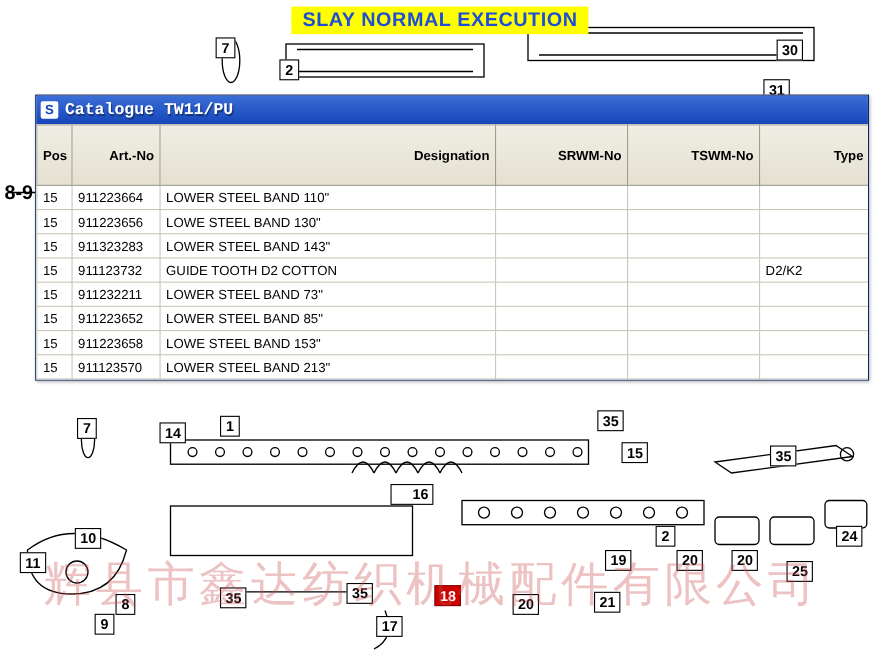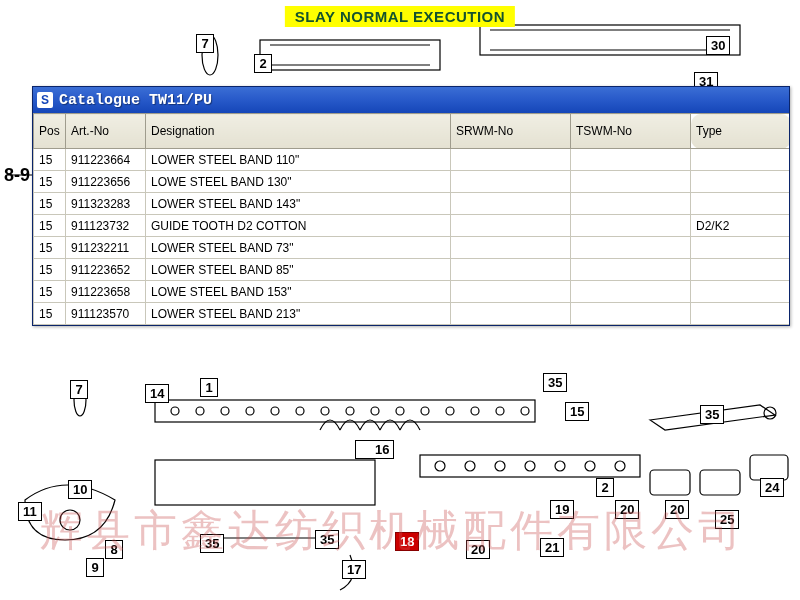--- a/index.html
+++ b/index.html
@@ -10,23 +10,23 @@
       background: #fff;
       position: relative;
       overflow: hidden;
     }
     .diagram-title {
       position: absolute;
       top: 6px;
       left: 50%;
       transform: translateX(-50%);
       background: #ffff00;
-      color: #14532d;
-      font-weight: bold;
-      font-size: 15px;
+      color: #1d4ed8;
+      font-weight: bold;
+      font-size: 18px;
       padding: 2px 10px;
       font-family: Arial, sans-serif;
       letter-spacing: 0.5px;
       z-index: 2;
     }
     .callout {
       position: absolute;
       border: 1.5px solid #000;
       background: #fff;
       font-size: 13px;
@@ -97,44 +97,44 @@
     }
     table.catalogue {
       border-collapse: collapse;
       width: 100%;
       table-layout: fixed;
     }
     table.catalogue th {
       background: linear-gradient(to bottom, #f0eee3 0%, #e4e1d2 100%);
       border: 1px solid #9f9c8d;
       font-size: 12px;
-      font-weight: normal;
-      text-align: left;
-      padding: 10px 5px;
+      font-weight: bold;
+      text-align: right;
+      padding: 20px 5px;
       color: #000;
       height: 24px;
       white-space: nowrap;
       overflow: hidden;
     }
     table.catalogue td {
       border: 1px solid #c9c7ba;
       font-size: 12px;
       padding: 2px 5px;
       height: 22px;
       color: #000;
       white-space: nowrap;
       overflow: hidden;
       text-overflow: clip;
     }
     .col-pos { width: 32px; }
     .col-art { width: 80px; }
     .col-des { width: 305px; }
     .col-srwm { width: 120px; }
     .col-tswm { width: 120px; }
-    .col-type { width: 100px; border-radius: 10px; }
+    .col-type { width: 100px; }
     
     .sketch {
       position: absolute;
       top: 0; left: 0;
       width: 800px; height: 600px;
       z-index: 1;
     }
   </style>
 </head>
 <body>

